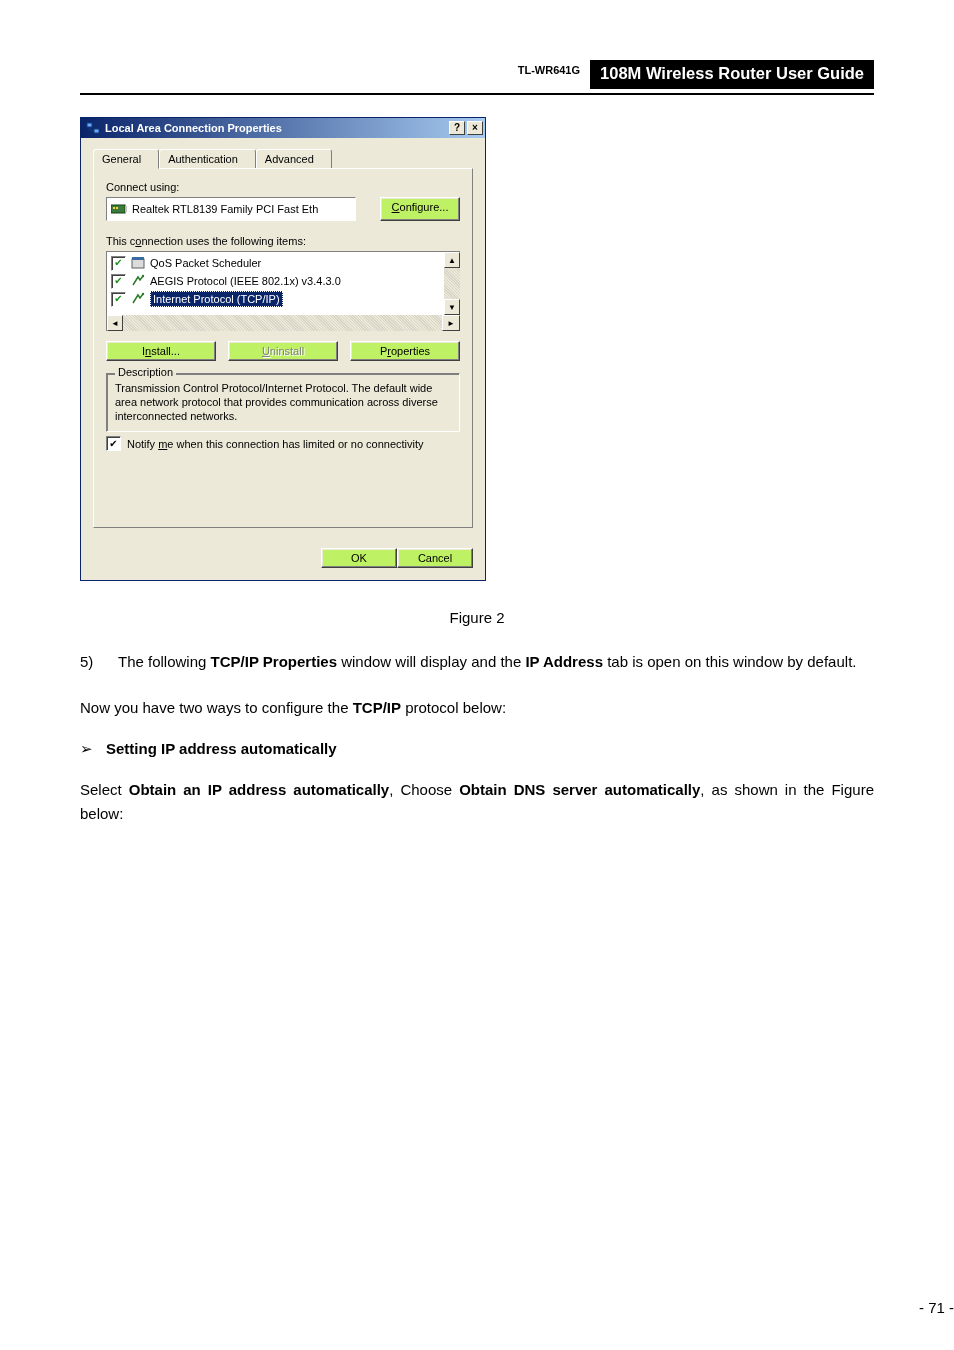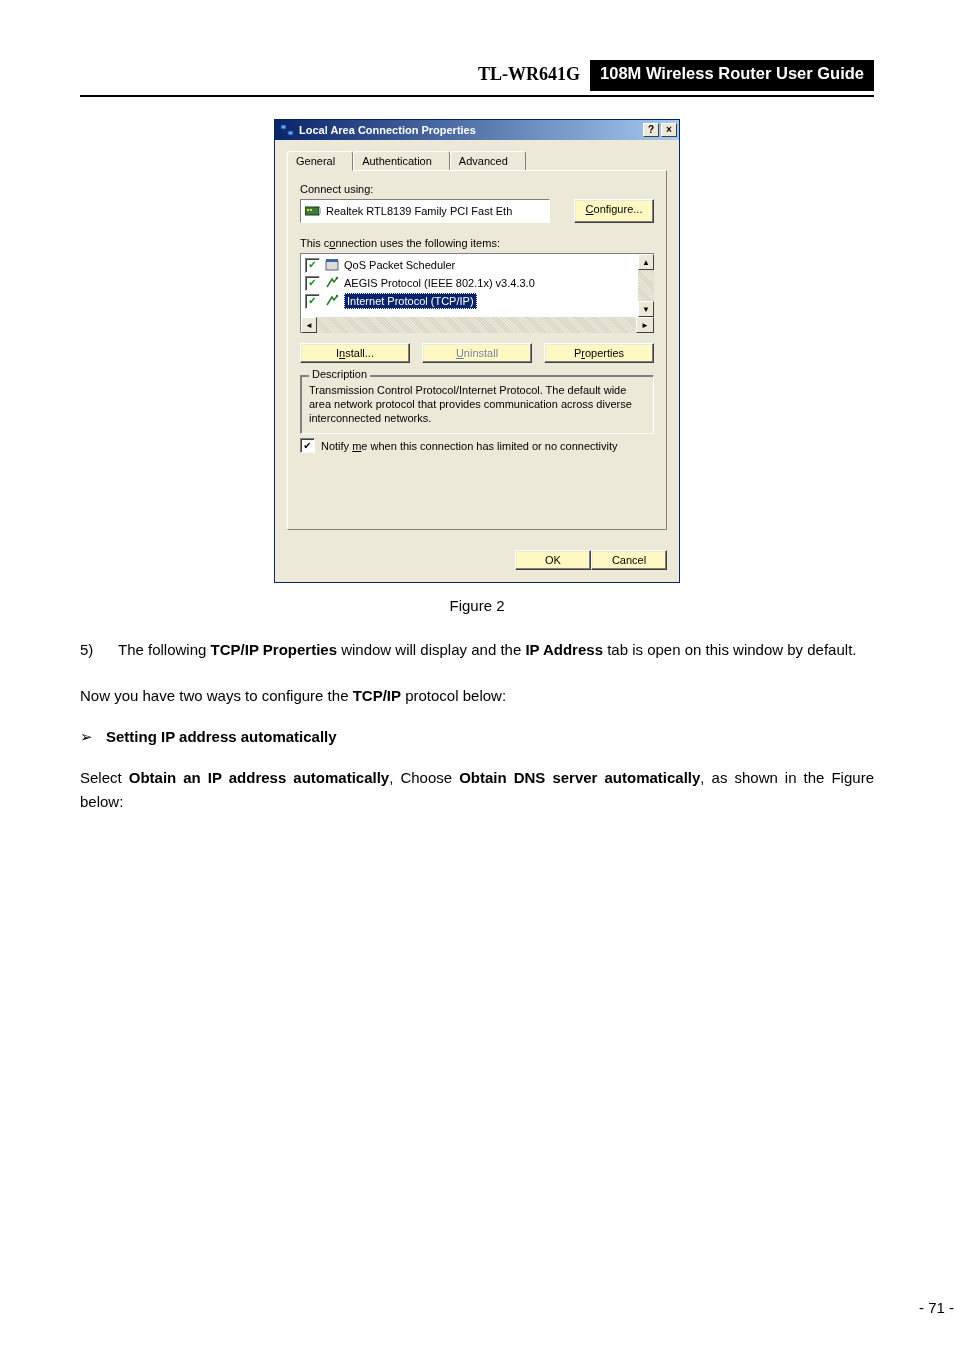--- a/index.html
+++ b/index.html
@@ -16,46 +16,46 @@
     box-sizing: border-box;
     width: 100%;
   }
   .header-bar {
     display: flex;
     align-items: stretch;
     width: 100%;
     margin-bottom: 4px;
   }
   .header-left {
-    font-family: Liberation Serif, serif;
+    font-family: Liberation Sans, sans-serif;
     font-weight: bold;
     text-align: right;
     flex: 0 0 auto;
-    font-size: 18px;
+    font-size: 11px;
     padding: 4px 10px 6px 0;
     margin-left: auto;
   }
   .header-right {
     font-family: Arial, Helvetica, sans-serif;
     font-weight: bold;
     color: #fff;
     background: #000;
     font-size: 16.5px;
     padding: 4px 10px 6px 10px;
   }
   .header-rule {
     border: none;
     border-top: 2px solid #000;
     margin: 0 0 22px 0;
   }
   
   .dlg-wrap {
     display: flex;
-    justify-content: center;
-    margin-bottom: 14px;
+    justify-content: flex-start;
+    margin-bottom: 28px;
   }
   .dlg {
     width: 404px;
     font-family: Tahoma, Arial, sans-serif;
     font-size: 11px;
     color: #000;
     border: 1px solid #0a246a;
     background: #ece9d8;
   }
   .dlg-title {
@@ -154,21 +154,21 @@
   .nic-icon {
     width: 16px; height: 12px;
     flex: 0 0 auto;
     display: inline-flex; align-items: center; justify-content: center;
   }
   .btn {
     border-top: 1px solid #fff;
     border-left: 1px solid #fff;
     border-right: 1px solid #404040;
     border-bottom: 1px solid #404040;
-    background: #fef9c3;
+    background: #bef264;
     box-shadow: inset -1px -1px 0 #808080, inset 1px 1px 0 #ece9d8;
     min-width: 76px;
     padding: 3px 10px;
     text-align: center;
     font-size: 11px;
     cursor: pointer;
     box-sizing: border-box;
   }
   .btn.disabled { color: #808080; text-shadow: 1px 1px 0 #fff; cursor: default;}
   .itemslist {

